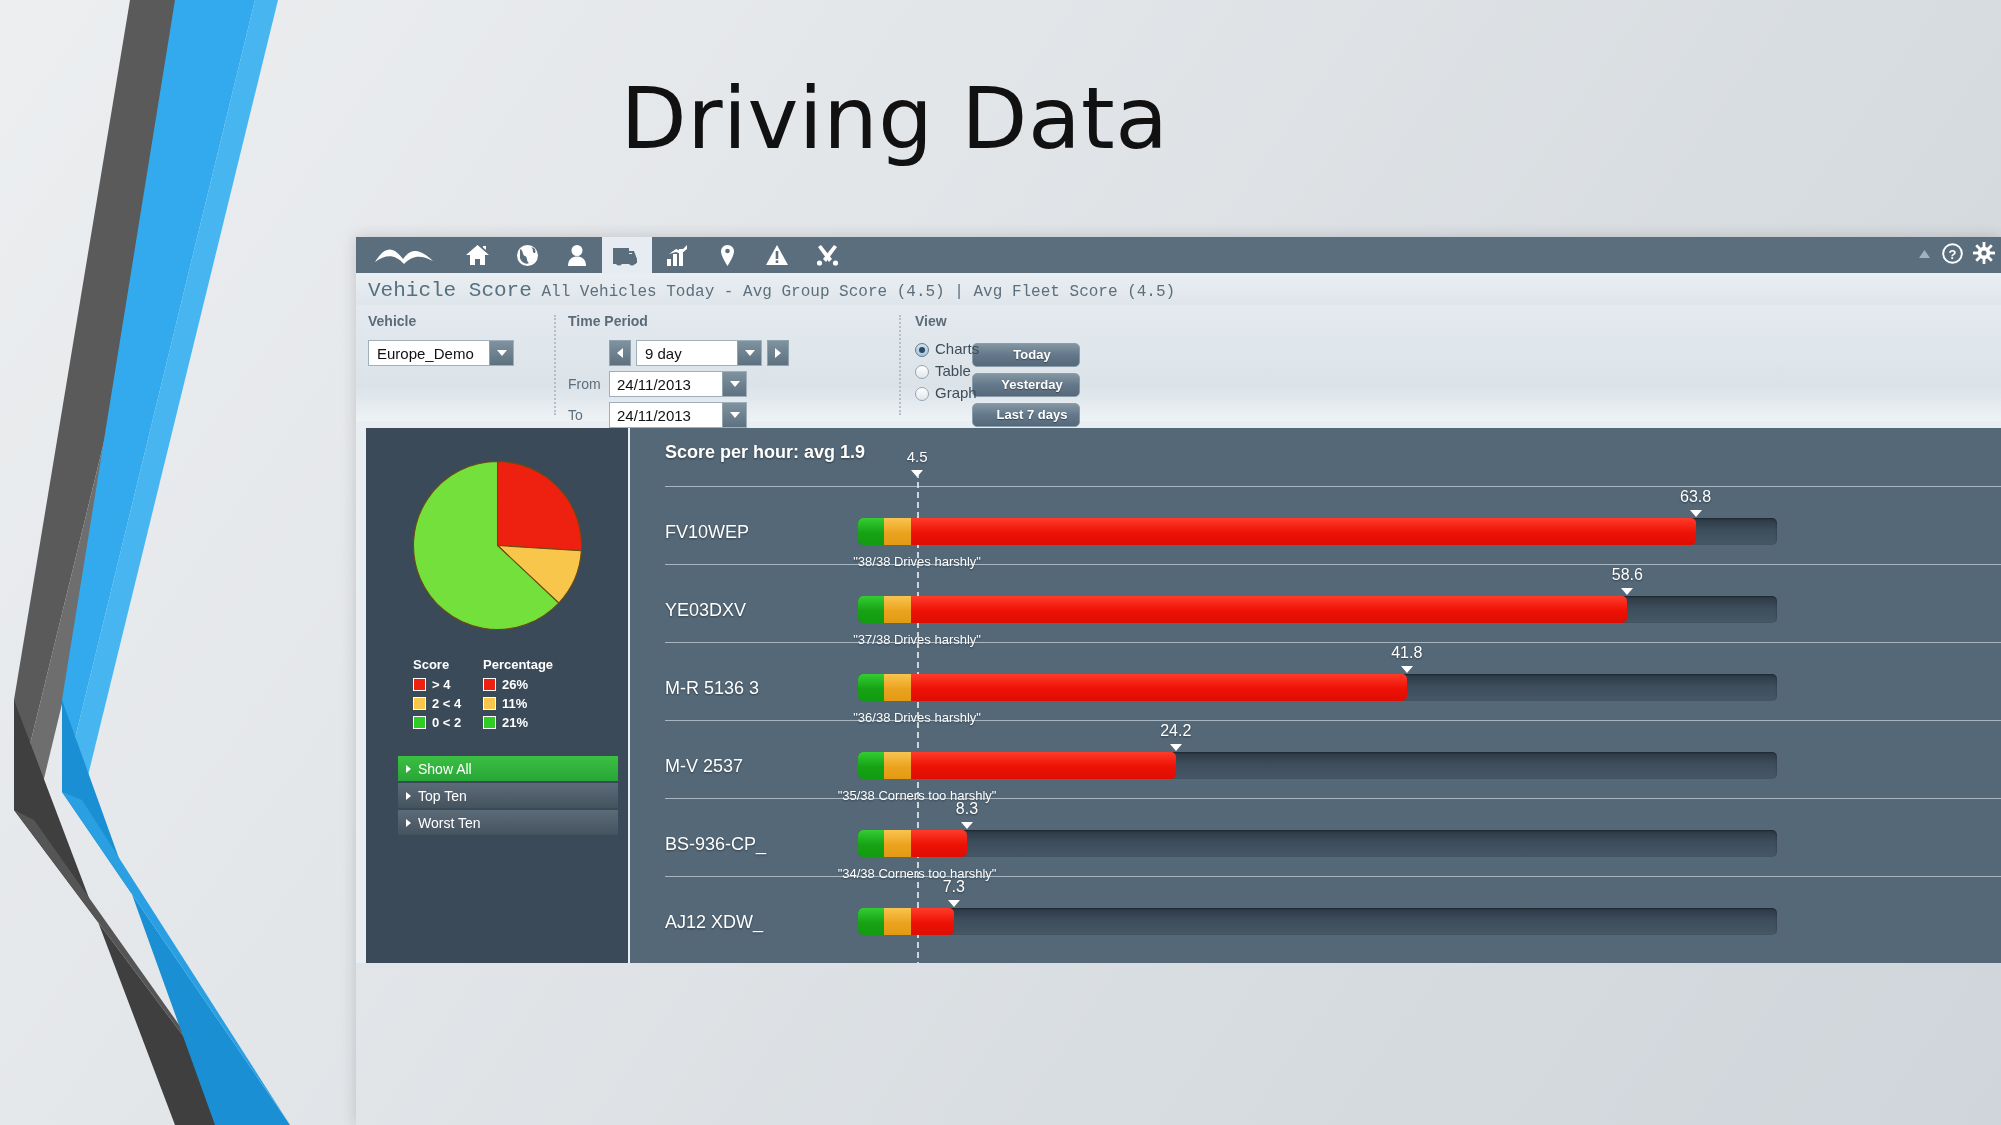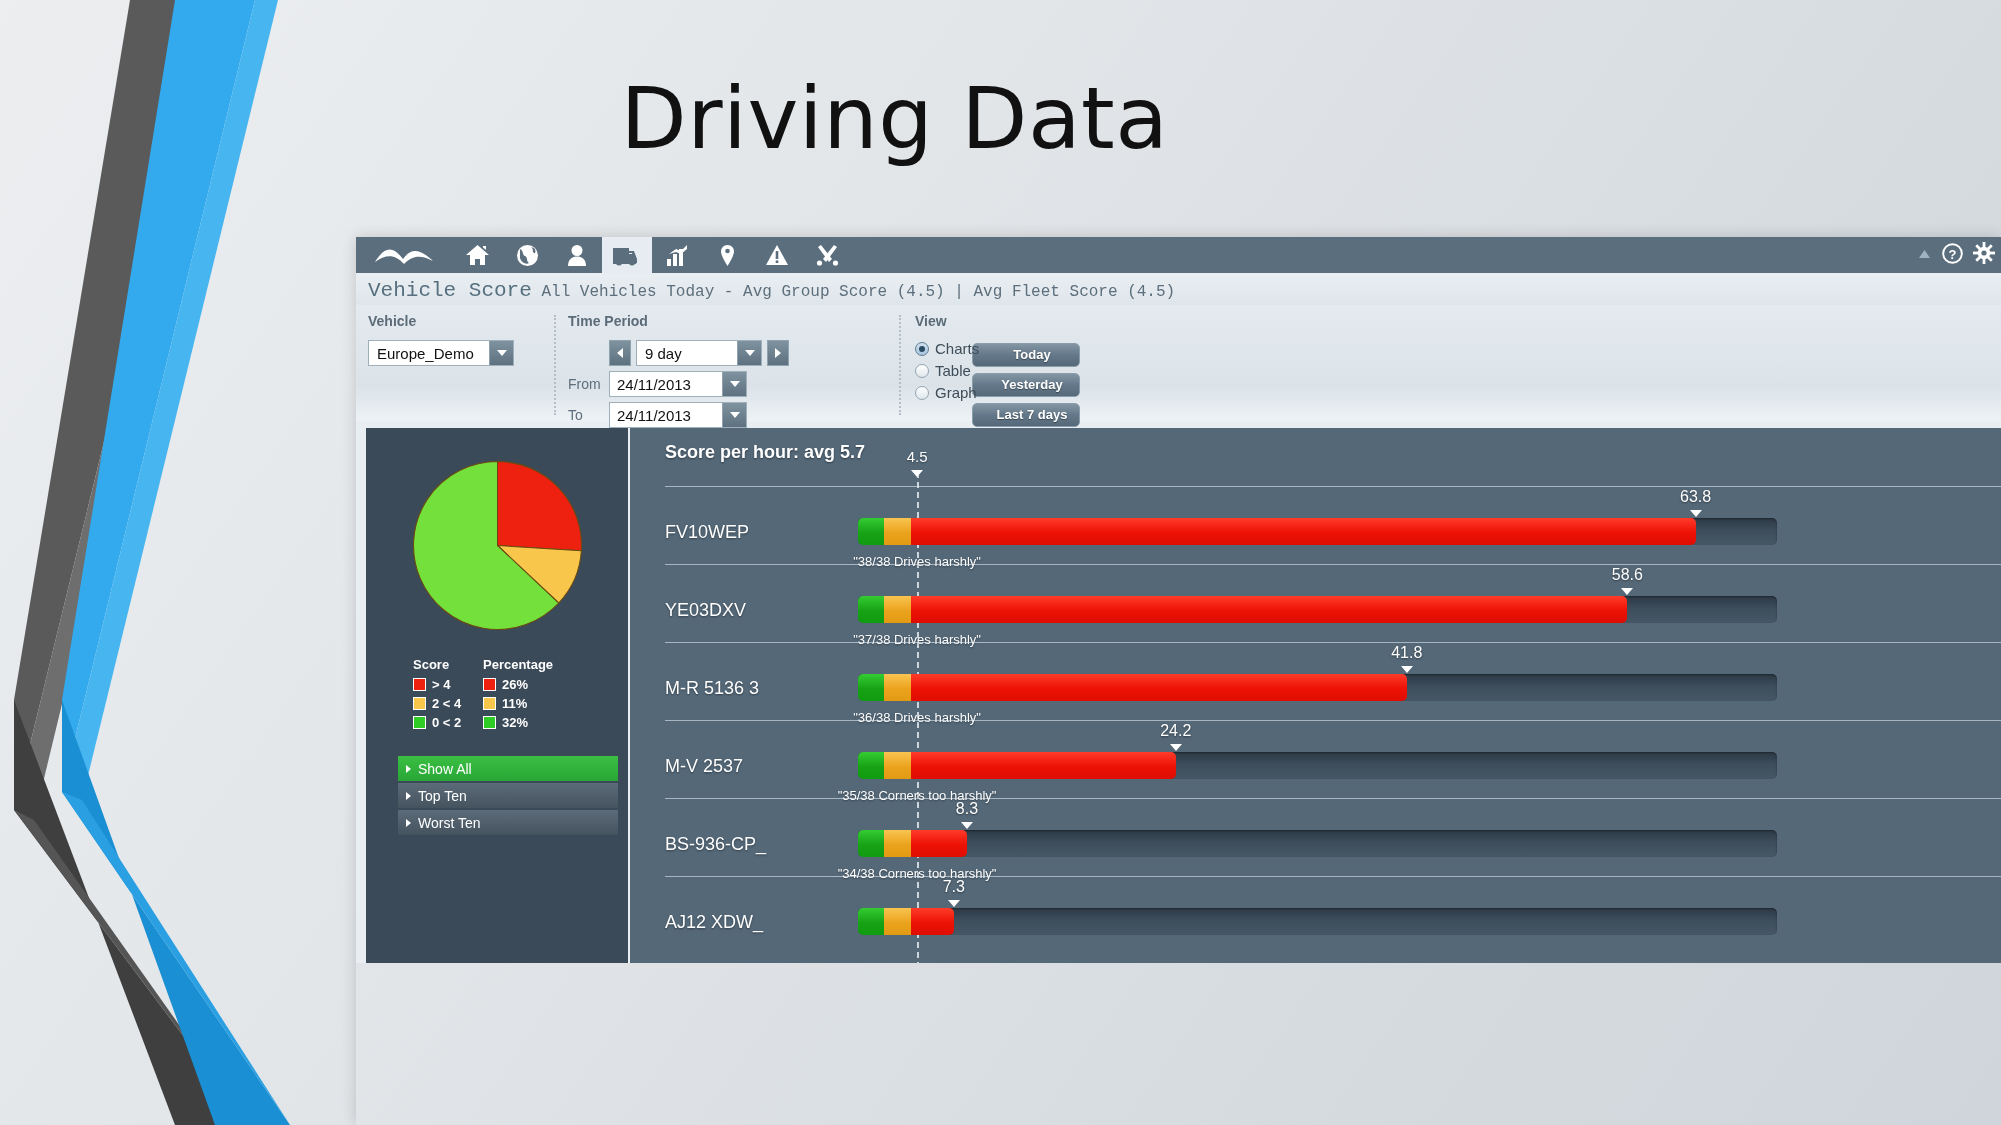--- a/index.html
+++ b/index.html
@@ -110,21 +110,21 @@
 
   .tp-buttons { position: absolute; left: 424px; top: 38px; }
   .pill {
     display: block; width: 108px; height: 24px; margin-bottom: 6px;
     border-radius: 5px; border: 1px solid #8a9dab; cursor: pointer;
     background: linear-gradient(180deg,#8496a3 0%,#63788a 50%,#56697a 100%);
     color: #fff; font-size: 13px; font-weight: bold; text-align: center;
     line-height: 22px; text-shadow: 0 1px 1px rgba(0,0,0,.4); padding-left: 12px;
   }
 
-  .radio-row { display: flex; align-items: center; gap: 6px; margin-bottom: 5px; cursor: pointer; }
+  .radio-row { display: flex; align-items: flex-end; gap: 6px; margin-bottom: 5px; cursor: pointer; }
   .radio {
     width: 14px; height: 14px; border-radius: 50%;
     border: 1px solid #93a5b1; background: linear-gradient(180deg,#fff 0%,#dfe7ec 100%);
     display: flex; align-items: center; justify-content: center; flex: none;
   }
   .radio.on { border-color: #5f7b91; background: linear-gradient(180deg,#cfe0ee 0%,#a9c6dd 100%); }
   .radio.on::after { content:""; width: 6px; height: 6px; border-radius: 50%; background: #2a4a63; }
   .radio-row span { font-size: 15px; color: #3e4d58; }
 
   
@@ -439,21 +439,21 @@
                 <span>11%</span>
               </div>
           </div>
           <div class="legend-row">
             <div class="c1">
                 <i class="swatch" style="background:#2ecc24"></i>
                 <span>0 &lt; 2</span>
               </div>
             <div class="c2">
                 <i class="swatch" style="background:#2ecc24"></i>
-                <span>32%</span>
+                <span>21%</span>
               </div>
           </div>
         </div>
 
         <div class="list-btns">
           <div class="lbtn active">
             <i class="tri"></i>
             <span>Show All</span>
           </div>
           <div class="lbtn">
@@ -461,21 +461,21 @@
             <span>Top Ten</span>
           </div>
           <div class="lbtn">
             <i class="tri"></i>
             <span>Worst Ten</span>
           </div>
         </div>
       </div>
 
       <div class="chart-panel" id="chart-panel">
-        <div class="chart-title">Score per hour: avg 5.7</div>
+        <div class="chart-title">Score per hour: avg 1.9</div>
         <div class="avg-label" id="avg-label" style="left: 287.079px; top: 20px;">4.5</div>
         <div class="avg-line" id="avg-line" style="left: 287.079px; top: 44px; height: 506px;"></div>
         <div id="rows-host">
             <div class="row-sep" style="top: 58px;"></div>
             <div class="brow" style="top: 68px; height: 78px;">
               <div class="name">FV10WEP</div>
               <div class="track" style="left: 228px; top: 22px; width: 919px;"></div>
               <div class="seg green" style="left: 228px; width: 26.2571px; top: 22px;"></div>
               <div class="seg orange" style="left: 254.257px; width: 26.2571px; top: 22px;"></div>
               <div class="seg red" style="left: 280.514px; width: 785.089px; top: 22px;"></div>

